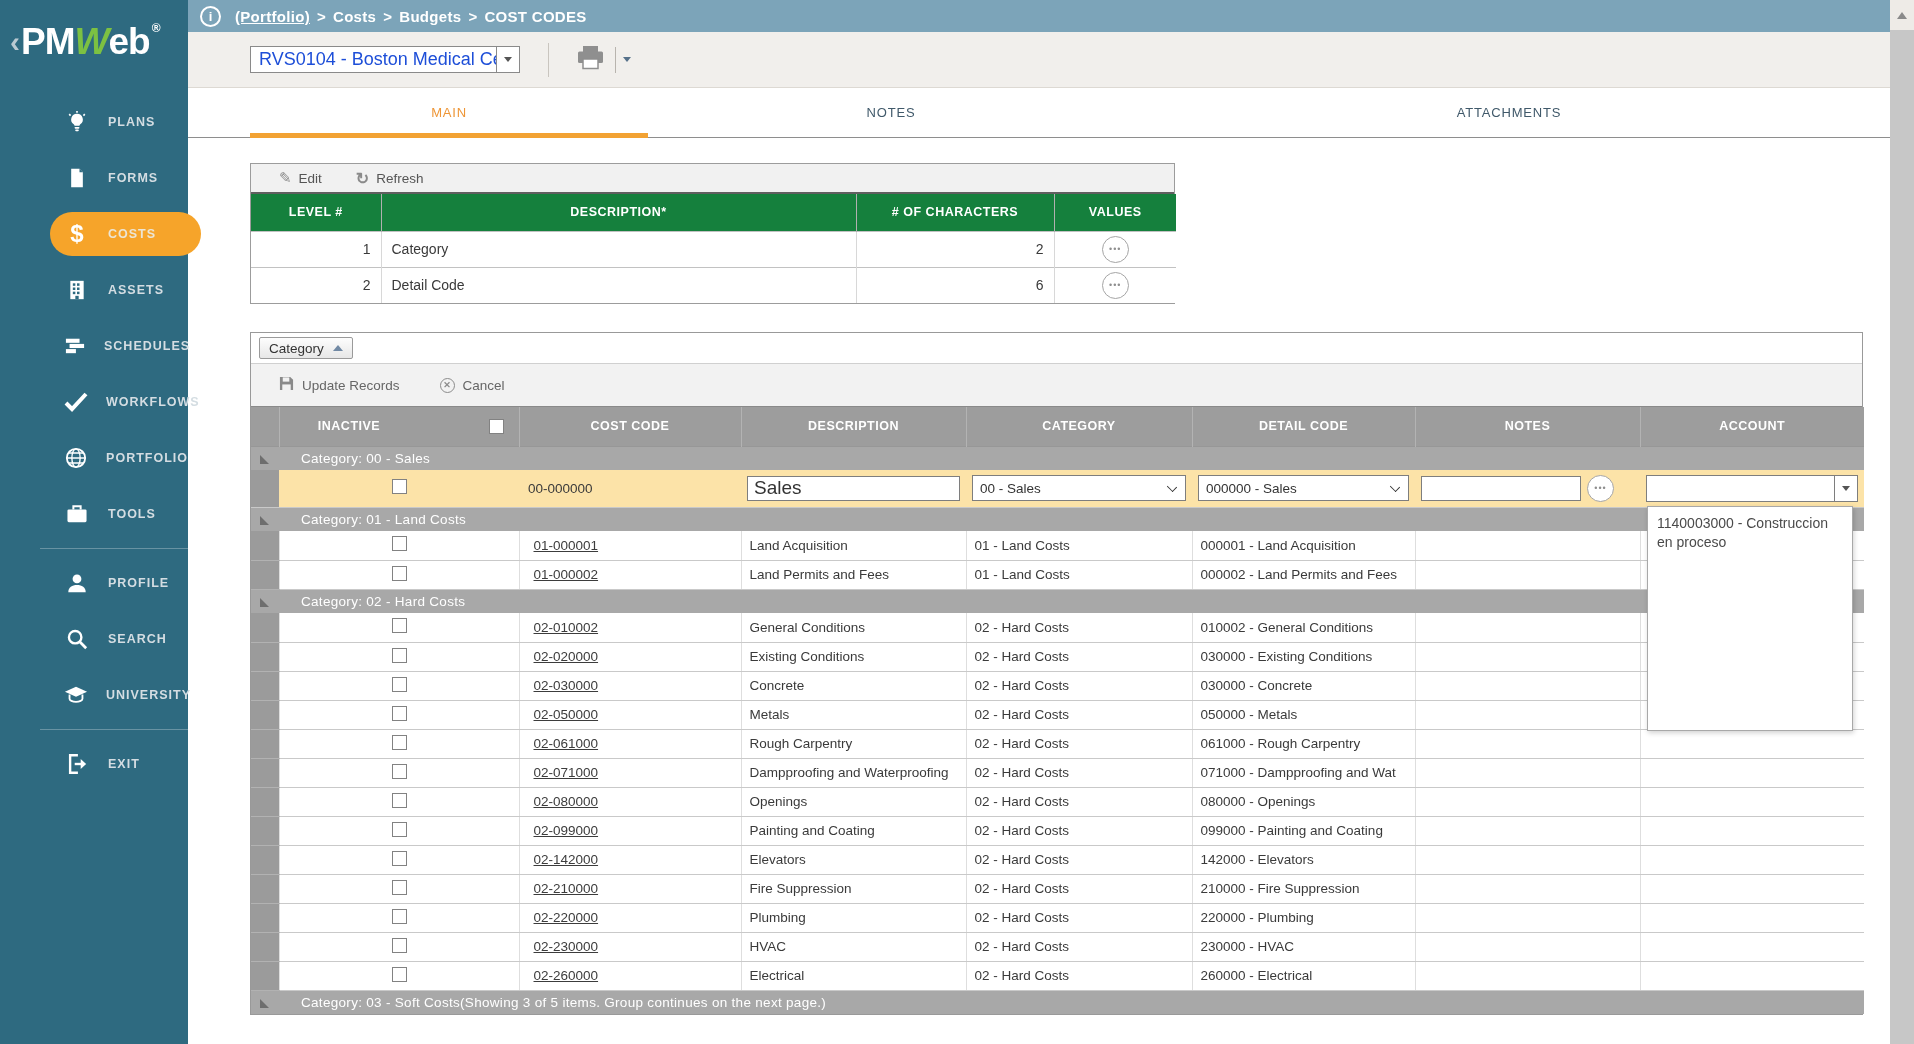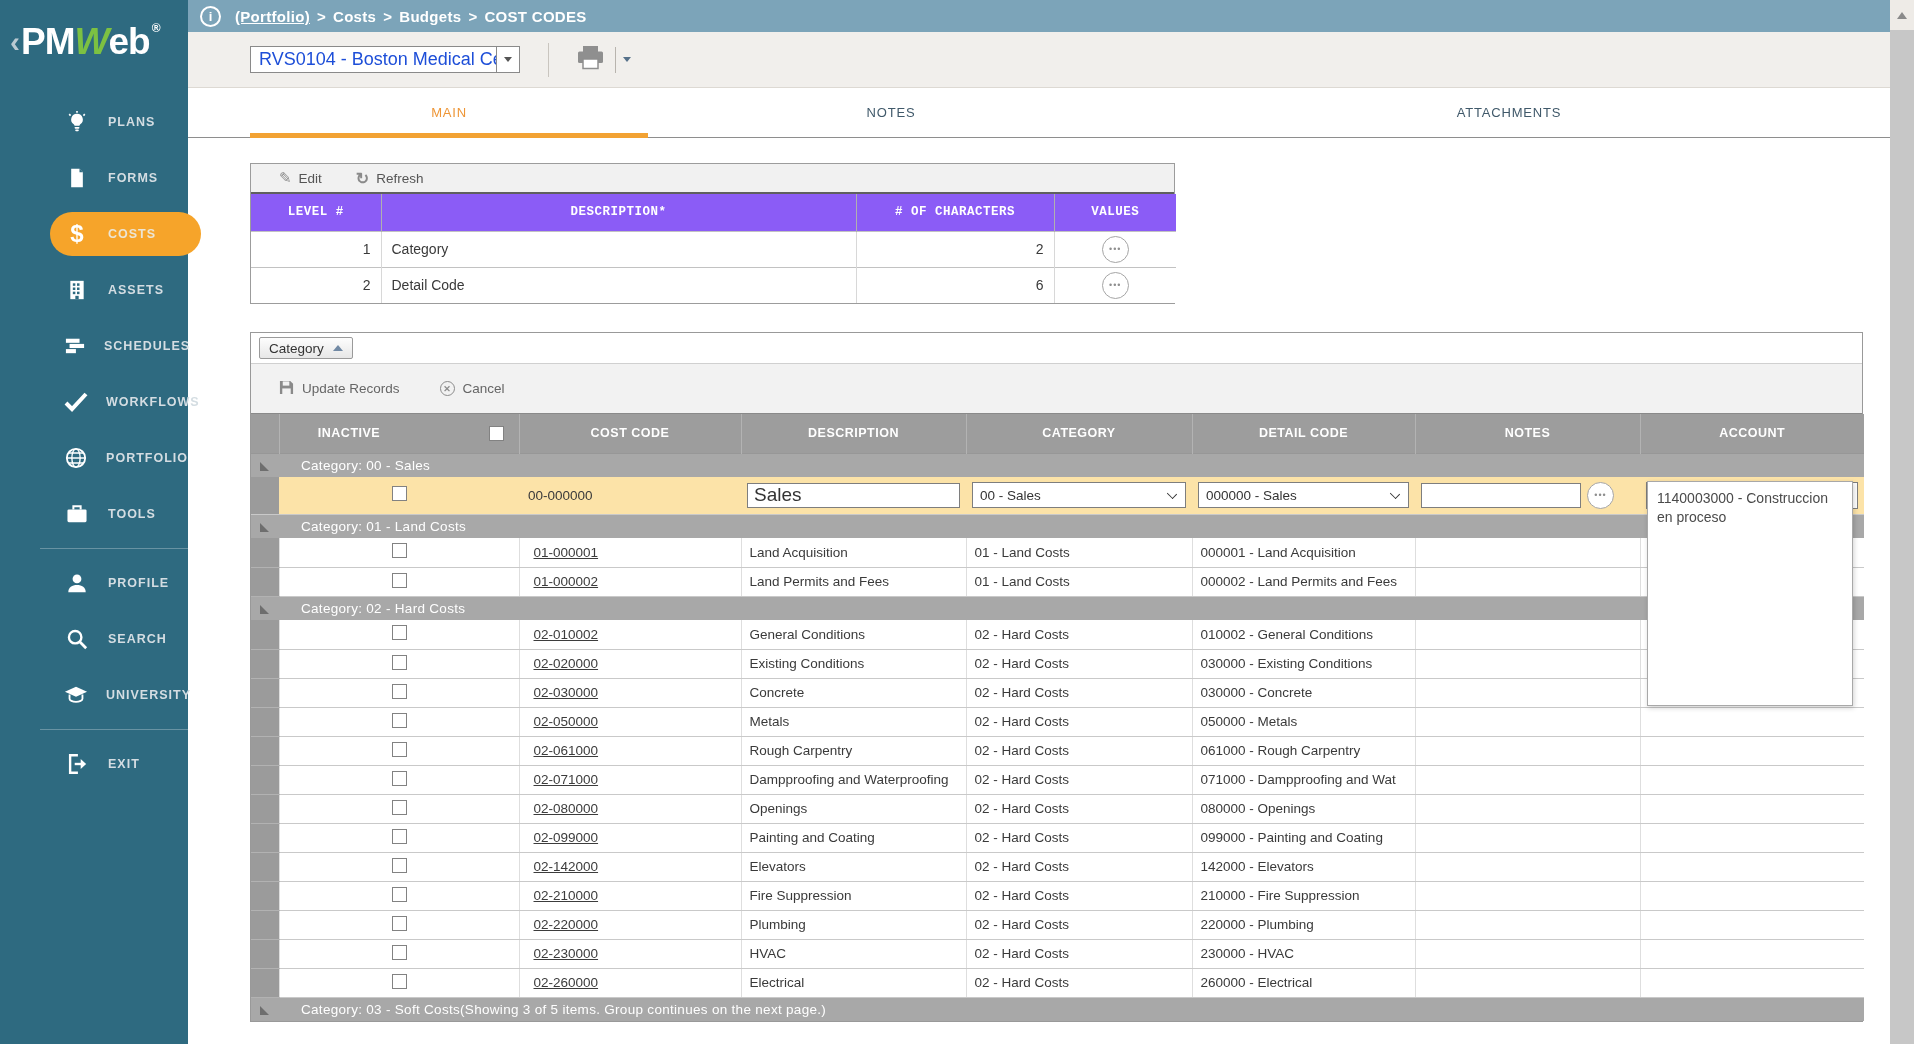--- a/index.html
+++ b/index.html
@@ -49,34 +49,34 @@
 
   .content { flex:1; position:relative; padding:25px 0 0 62px; background:#fff; }
 
   
   .levels-box { width:925px; border:1px solid #9c9c9c; background:#fff; }
   .lv-toolbar { height:30px; background:#f1f1f1; border-bottom:2px solid #5f5f5f; display:flex; align-items:center; padding-left:28px; gap:34px; }
   .tb-btn { display:flex; align-items:center; gap:7px; cursor:pointer; font-size:13.5px; color:#555; }
   .pencil-ic { color:#8a8a8a; font-size:15px; }
   .refresh-ic { color:#8a8a8a; font-size:16px; font-weight:bold; }
   .lv-table { width:100%; border-collapse:collapse; table-layout:fixed; }
-  .lv-table th { background:#8b5cf6; color:#fff; height:37px; font-size:12.5px; letter-spacing:.5px; font-weight:bold; border-left:1px solid #b0b0b0;font-family:Liberation Mono, monospace; }
+  .lv-table th { background:#15803d; color:#fff; height:37px; font-size:12.5px; letter-spacing:.5px; font-weight:bold; border-left:1px solid #b0b0b0; }
   .lv-table th:first-child { border-left:none; }
   .lv-table td { height:36px; background:#fff; border-top:1px solid #c2c2c2; border-left:1px solid #d8d8d8; font-size:14px; color:#3a3a3a; padding:0 10px; }
   .lv-table td:first-child { border-left:none; }
   .num { text-align:right; }
   .val-cell { text-align:center; padding:0 !important; }
   .ellipsis-btn { width:27px; height:27px; border:1px solid #a5a5a5; border-radius:50%; display:inline-flex; align-items:center; justify-content:center; background:#fff; color:#8f8f8f; font-size:9px; letter-spacing:1px; cursor:pointer; vertical-align:middle; }
 
   
   .grid-box { width:1613px; border:1px solid #999; margin-top:28px; background:#fff; }
   .chip-row { height:30px; display:flex; align-items:center; padding-left:8px; background:#fff; }
   .group-chip { border:1px solid #9a9a9a; background:linear-gradient(#fdfdfd,#e7e7e7); height:22px; display:inline-flex; align-items:center; padding:0 9px; font-size:13.5px; color:#333; border-radius:2px; gap:9px; cursor:pointer; }
   .caret-up { width:0; height:0; border-left:5px solid transparent; border-right:5px solid transparent; border-bottom:6px solid #7189a4; }
-  .grid-toolbar { height:51px; background:#f2f2f2; border-top:1px solid #d0d0d0; border-bottom:1px solid #8a8a8a; display:flex; align-items:center; padding-left:28px; gap:40px; }
+  .grid-toolbar { height:44px; background:#f2f2f2; border-top:1px solid #d0d0d0; border-bottom:1px solid #8a8a8a; display:flex; align-items:center; padding-left:28px; gap:40px; }
   .gtb-btn { display:flex; align-items:center; gap:8px; font-size:13.5px; color:#666; cursor:pointer; }
   .cancel-ic { width:15px; height:15px; border:1.5px solid #8c8c8c; border-radius:50%; display:inline-flex; align-items:center; justify-content:center; color:#8c8c8c; font-size:9px; font-weight:bold; }
 
   .grid-table { width:100%; border-collapse:collapse; table-layout:fixed; font-size:13.5px; }
   .grid-table th { background:#9d9d9d; height:39px; color:#fff; font-size:12.5px; letter-spacing:.5px; font-weight:bold; border-left:1px solid #b3b3b3; }
   .grid-table th.h-handle { border-left:none; }
   th.h-inactive { position:relative; padding-right:100px; }
   .hdr-cb { position:absolute; right:15px; top:12px; }
   .cb { width:15px; height:15px; background:#fff; border:1px solid #828282; display:inline-block; cursor:pointer; }
 
@@ -96,21 +96,21 @@
   .txt-input { width:100%; height:25px; border:1px solid #7e7e7e; background:#fff; font-family:"Liberation Sans",sans-serif; font-size:19px; padding:0 6px; color:#333; }
   .sel { height:26px; background:#fff; border:1px solid #7e7e7e; display:flex; align-items:center; padding-left:7px; font-size:13.5px; color:#333; position:relative; cursor:pointer; }
   .sel .chev { position:absolute; right:9px; top:7px; width:8px; height:8px; border-right:1.8px solid #333; border-bottom:1.8px solid #333; transform:rotate(45deg) scaleY(.8); }
   .notes-wrap { display:flex; align-items:center; gap:6px; }
   .notes-input { width:160px; }
   .ellipsis-btn.sm { width:27px; height:27px; flex-shrink:0; }
   .combo { height:27px; background:#fff; border:1px solid #7e7e7e; display:flex; align-items:stretch; cursor:pointer; }
   .combo .cval { flex:1; }
   .combo .cbtn { width:23px; border-left:1px solid #7e7e7e; display:flex; align-items:center; justify-content:center; }
 
-  .account-dropdown { position:absolute; left:1459px; top:343px; width:206px; height:225px; background:#fff; border:1px solid #a8a8a8; box-shadow:1px 2px 5px rgba(0,0,0,.18); z-index:20; }
+  .account-dropdown { position:absolute; left:1459px; top:368px; width:206px; height:225px; background:#fff; border:1px solid #a8a8a8; box-shadow:1px 2px 5px rgba(0,0,0,.18); z-index:20; }
   .dd-item { padding:7px 9px; font-size:14px; color:#4a4a4a; line-height:1.35; cursor:pointer; }
 
   
   .scrollbar { width:24px; flex-shrink:0; background:#c7c7c7; display:flex; flex-direction:column; }
   .sb-top { height:30px; background:#eeebe7; display:flex; align-items:center; justify-content:center; }
   .sb-up { width:0; height:0; border-left:5px solid transparent; border-right:5px solid transparent; border-bottom:7px solid #8a8a8a; }
 </style>
 </head>
 <body>
 

